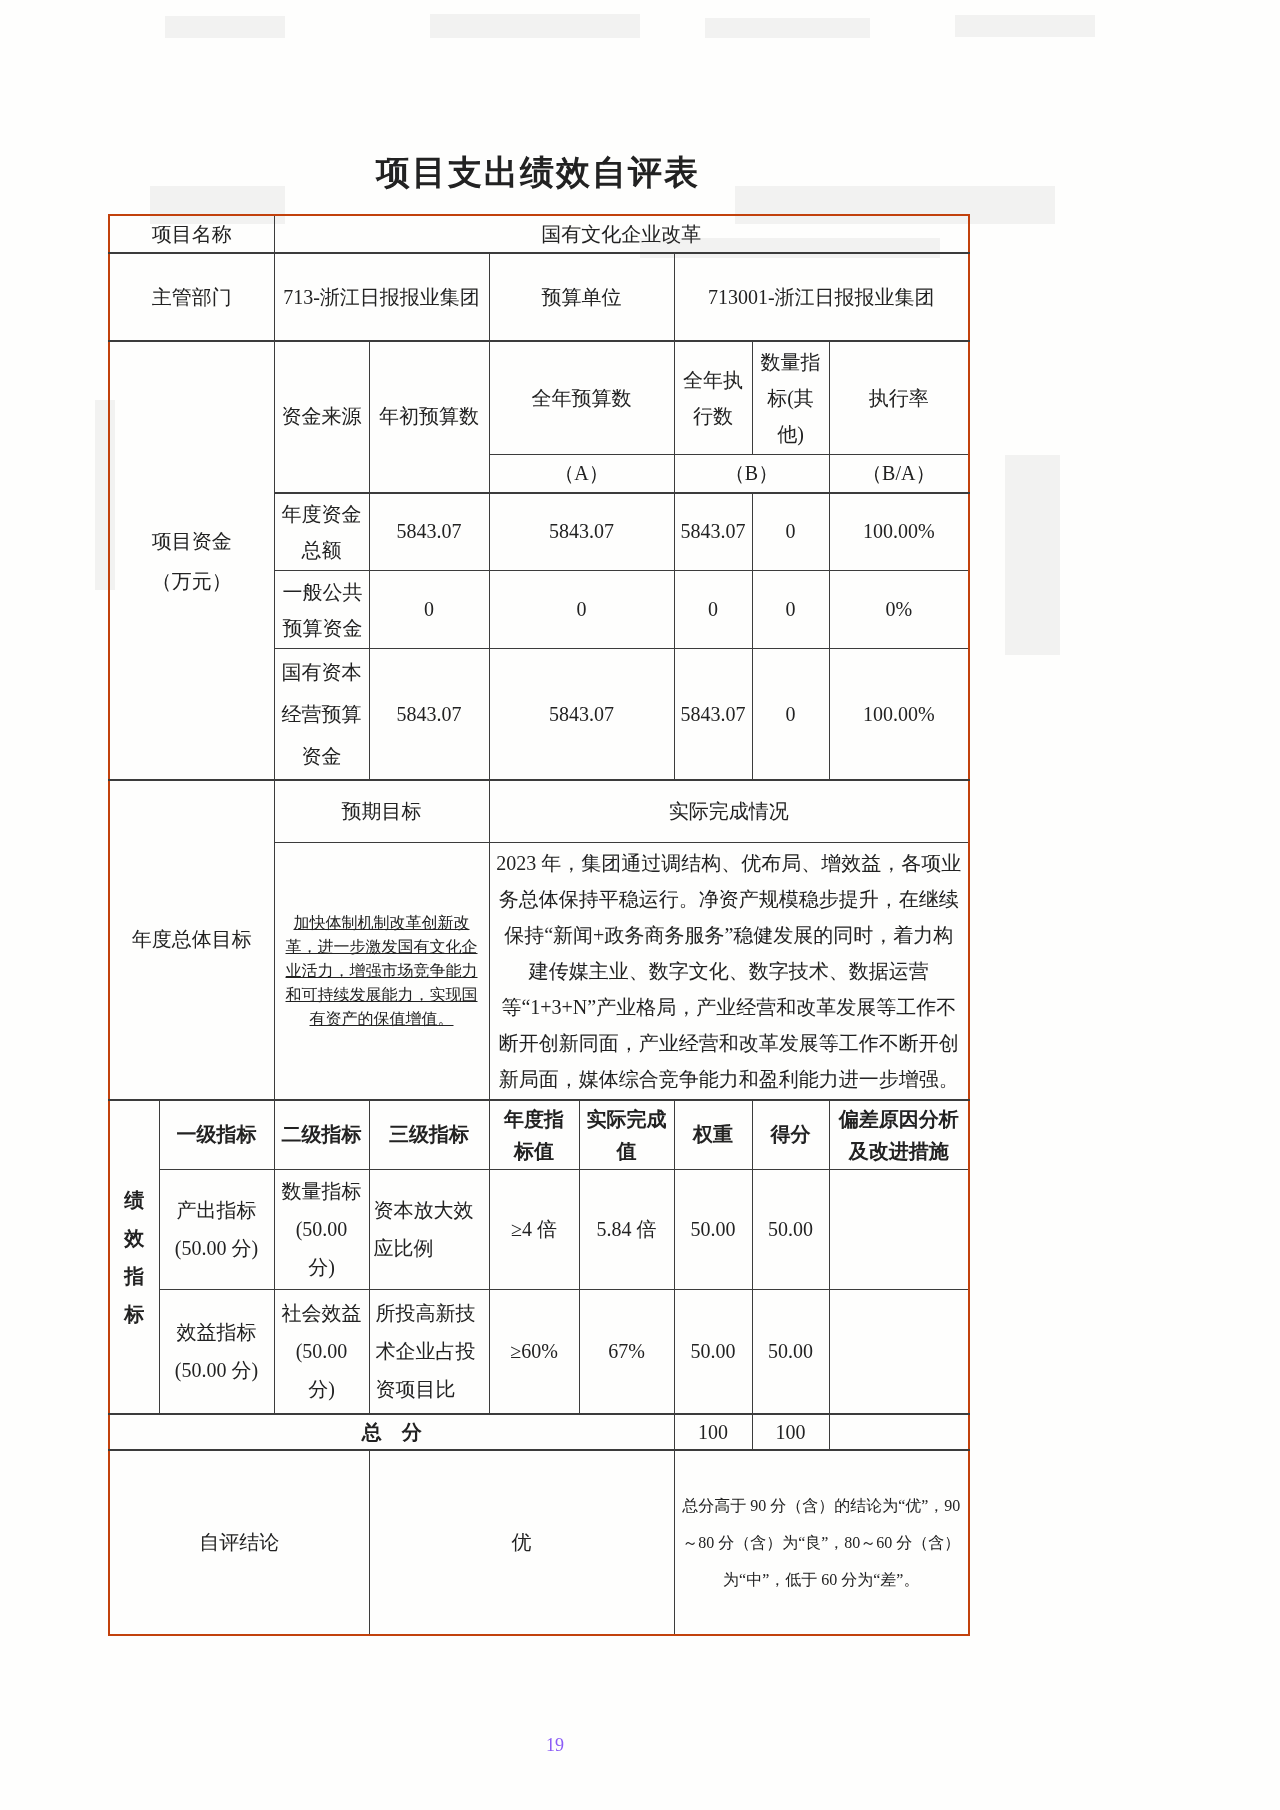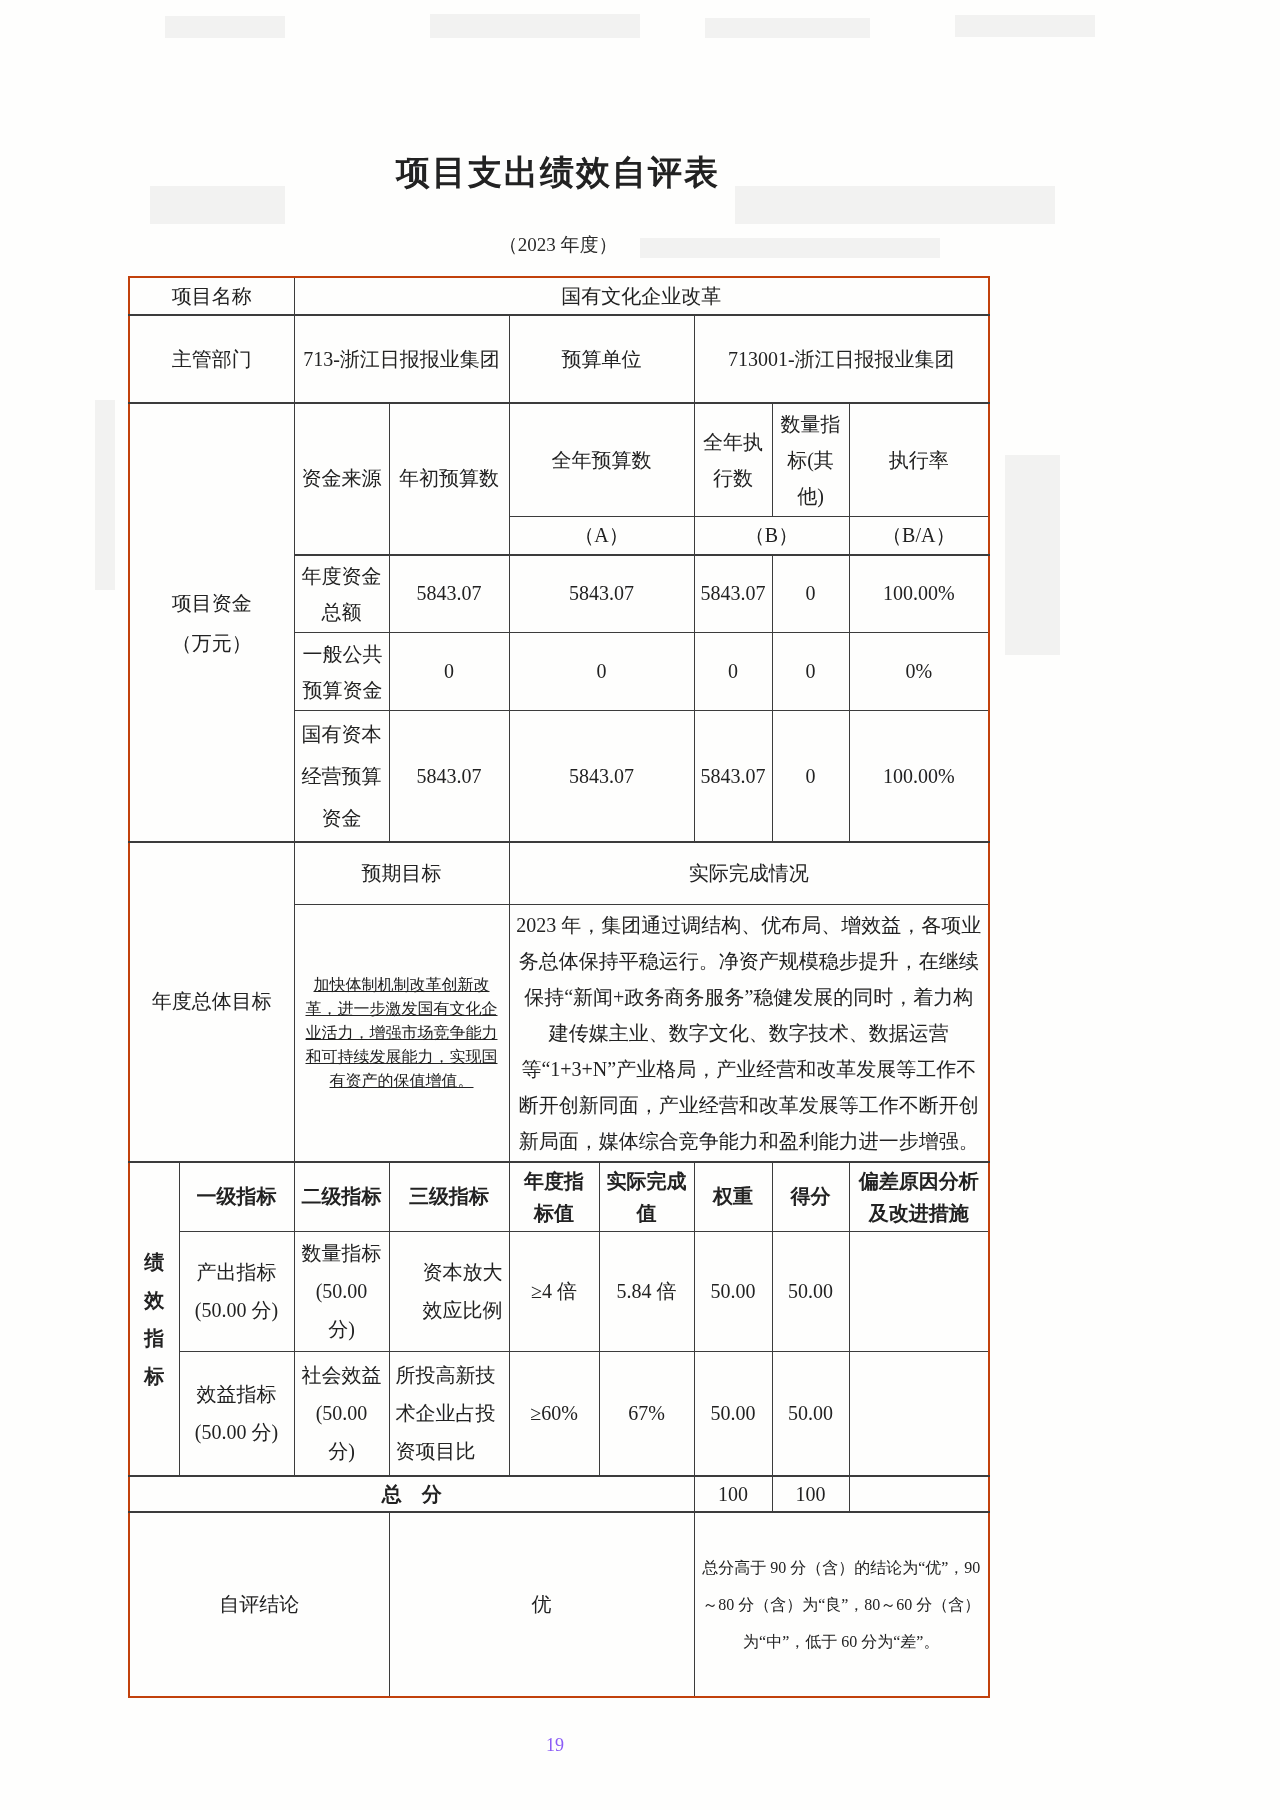--- a/index.html
+++ b/index.html
@@ -5,21 +5,21 @@
   html,body{margin:0;padding:0;background:#e9e9e9;}
   .page{
     position:relative;
     width:1280px;height:1810px;
     background:#fefefd;
     font-family:"Liberation Serif","DejaVu Serif",serif;
     color:#1e1e1e;
     overflow:hidden;
   }
   .artifact{position:absolute;background:rgba(120,120,120,0.09);}
-  .doc{position:absolute;left:128px;top:150px;width:860px;}
+  .doc{position:absolute;left:108px;top:150px;width:860px;}
   .title{
     text-align:center;font-size:34px;font-weight:600;
     letter-spacing:2px;color:#222;
   }
   .subtitle{text-align:center;font-size:19px;margin-top:36px;color:#2a2a2a;}
   table.main{
     margin-top:18px;
     border-collapse:collapse;table-layout:fixed;width:860px;
     font-size:20px;color:#222;
   }
@@ -59,21 +59,20 @@
   <div class="artifact" style="left:955px;top:15px;width:140px;height:22px;"></div>
   <div class="artifact" style="left:150px;top:186px;width:135px;height:38px;"></div>
   <div class="artifact" style="left:735px;top:186px;width:320px;height:38px;"></div>
   <div class="artifact" style="left:640px;top:238px;width:300px;height:20px;"></div>
   <div class="artifact" style="left:95px;top:400px;width:20px;height:190px;"></div>
   <div class="artifact" style="left:1005px;top:455px;width:55px;height:200px;"></div>
 
   <div class="doc">
 
     <div class="title">项目支出绩效自评表</div>
-    <div class="subtitle">（2023 年度）</div>
 
     <table class="main outer">
       <colgroup>
         <col style="width:50px">
           <col style="width:115px">
           <col style="width:95px">
         <col style="width:120px">
           <col style="width:90px">
           <col style="width:95px">
         <col style="width:78px">
@@ -161,21 +160,21 @@
         <td class="bold">得分</td>
         <td class="bold" style="line-height:1.6;">偏差原因分析及改进措施</td>
       </tr>
 
       <tr style="height:120px">
         <td class="pre" style="line-height:1.9;">产出指标
 (50.00 分)</td>
         <td class="pre" style="line-height:1.9;">数量指标
 (50.00
 分)</td>
-        <td style="line-height:1.9;text-align:right;padding-left:14px;">资本放大效应比例</td>
+        <td style="line-height:1.9;text-align:left;padding-left:4px;">资本放大效应比例</td>
         <td class="valleft">≥4 倍</td>
         <td class="valleft">5.84 倍</td>
         <td class="num">50.00</td>
         <td class="num">50.00</td>
         <td></td>
       </tr>
 
       <tr style="height:125px">
         <td class="pre bb2" style="line-height:1.9;">效益指标
 (50.00 分)</td>

